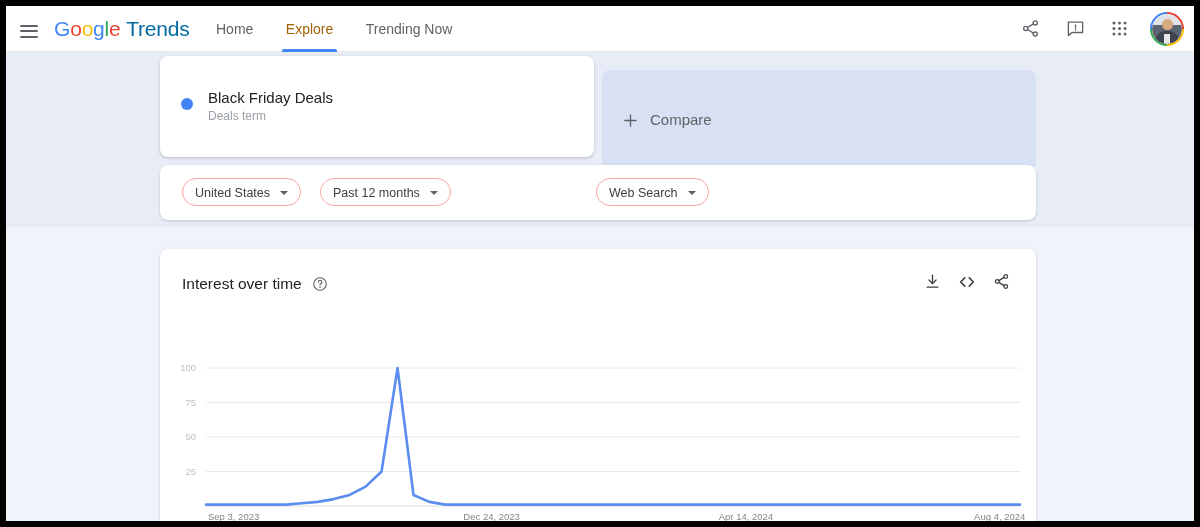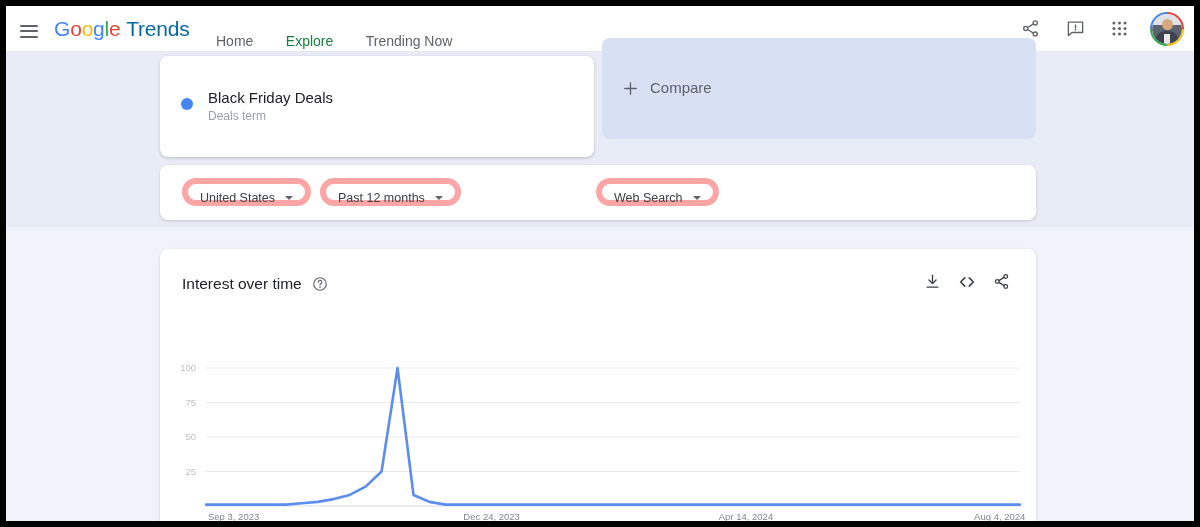--- a/index.html
+++ b/index.html
@@ -67,27 +67,27 @@
   .navtabs {
     position: absolute;
     left: 196px; top: 0;
     height: 46px;
   }
   .navtab {
     position: relative;
     display: inline-block;
     height: 46px;
     line-height: 46px;
-    padding: 12px 14px;
+    padding: 0 14px;
     font-size: 14px;
     color: #5f6368;
     cursor: pointer;
     vertical-align: top;
   }
-  .navtab.active { color: #15803d; }
+  .navtab.active { color: #a16207; }
   .navtab.active::after {
     content: "";
     position: absolute;
     left: 10px; right: 10px;
     bottom: 0;
     height: 3px;
     background: #4285F4;
     border-radius: 2px 2px 0 0;
   }
 
@@ -193,21 +193,21 @@
     color: #202124;
   }
   .term-sub {
     position: absolute;
     left: 48px; top: 53px;
     font-size: 12px;
     color: #9aa0a6;
   }
   .comparecard {
     position: absolute;
-    left: 596px; top: 32px;
+    left: 596px; top: 64px;
     width: 434px; height: 101px;
     background: #d7e1f3;
     border-radius: 8px;
     cursor: pointer;
   }
   .cmp-plus {
     position: absolute;
     left: 20px; top: 42px;
     width: 17px; height: 17px;
     color: #5f6368;
@@ -226,21 +226,21 @@
     width: 876px; height: 55px;
     background: #ffffff;
     border-radius: 8px;
     box-shadow: 0 1px 2px rgba(60,64,67,0.14), 0 1px 3px 1px rgba(60,64,67,0.06);
   }
   .pill {
     position: absolute;
     top: 13px;
     height: 28px;
     line-height: 28px;
-    border: 6px solid #fca5a5;
+    border: 1px solid #fca5a5;
     border-radius: 16px;
     font-size: 12.5px;
     color: #3c4043;
     padding: 0 12px;
     box-sizing: border-box;
     cursor: pointer;
     white-space: nowrap;
     background: #fff;
   }
   .pill .caret {

